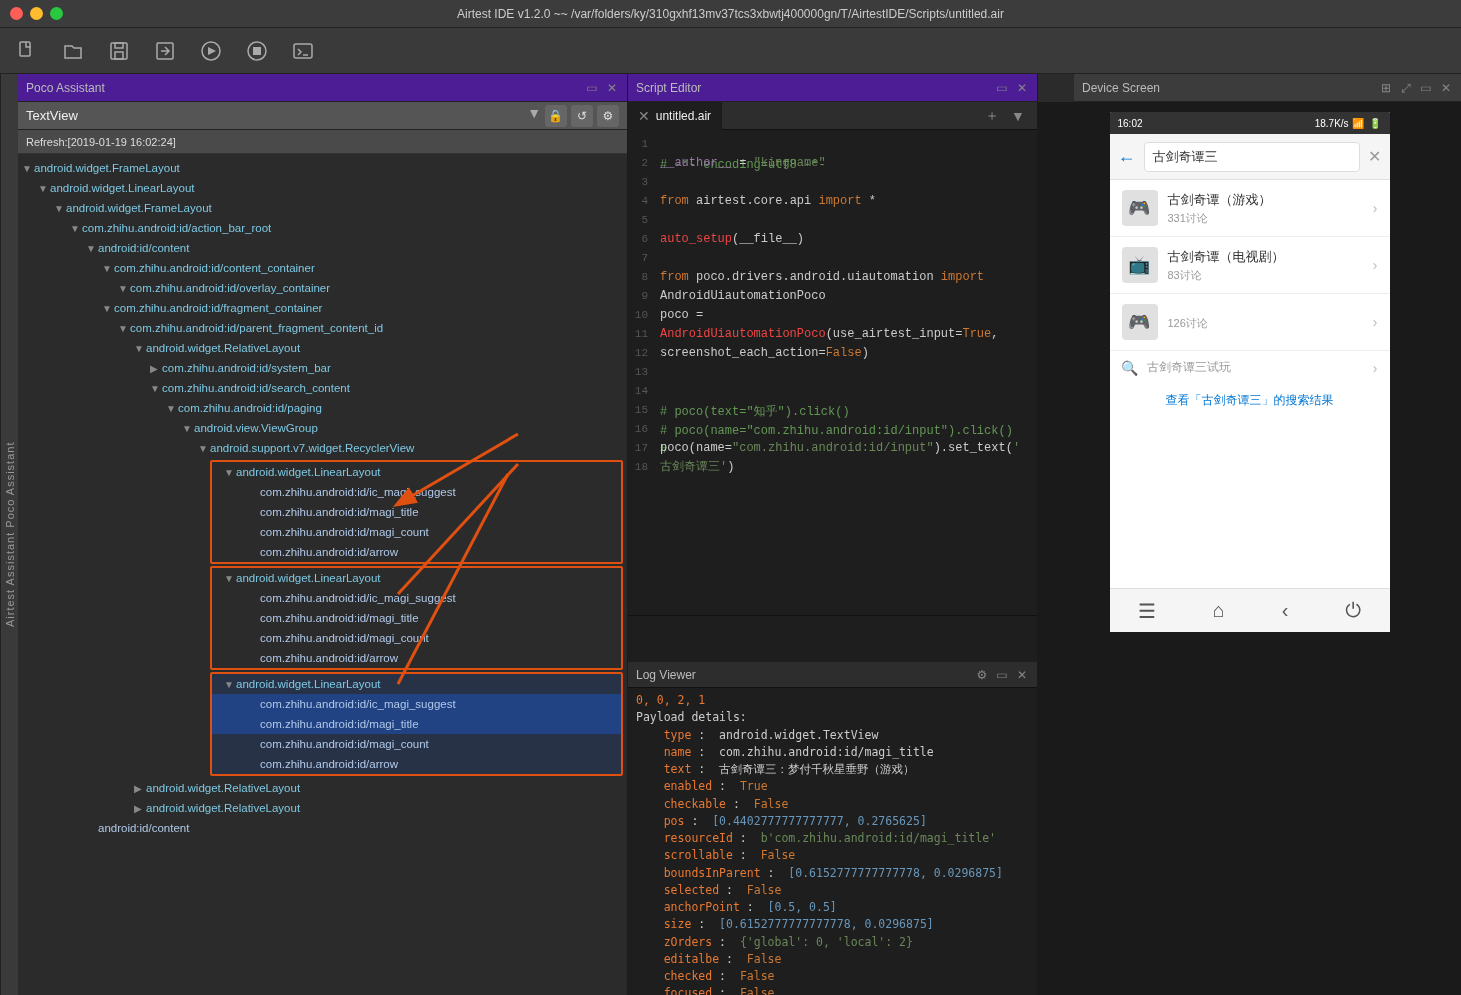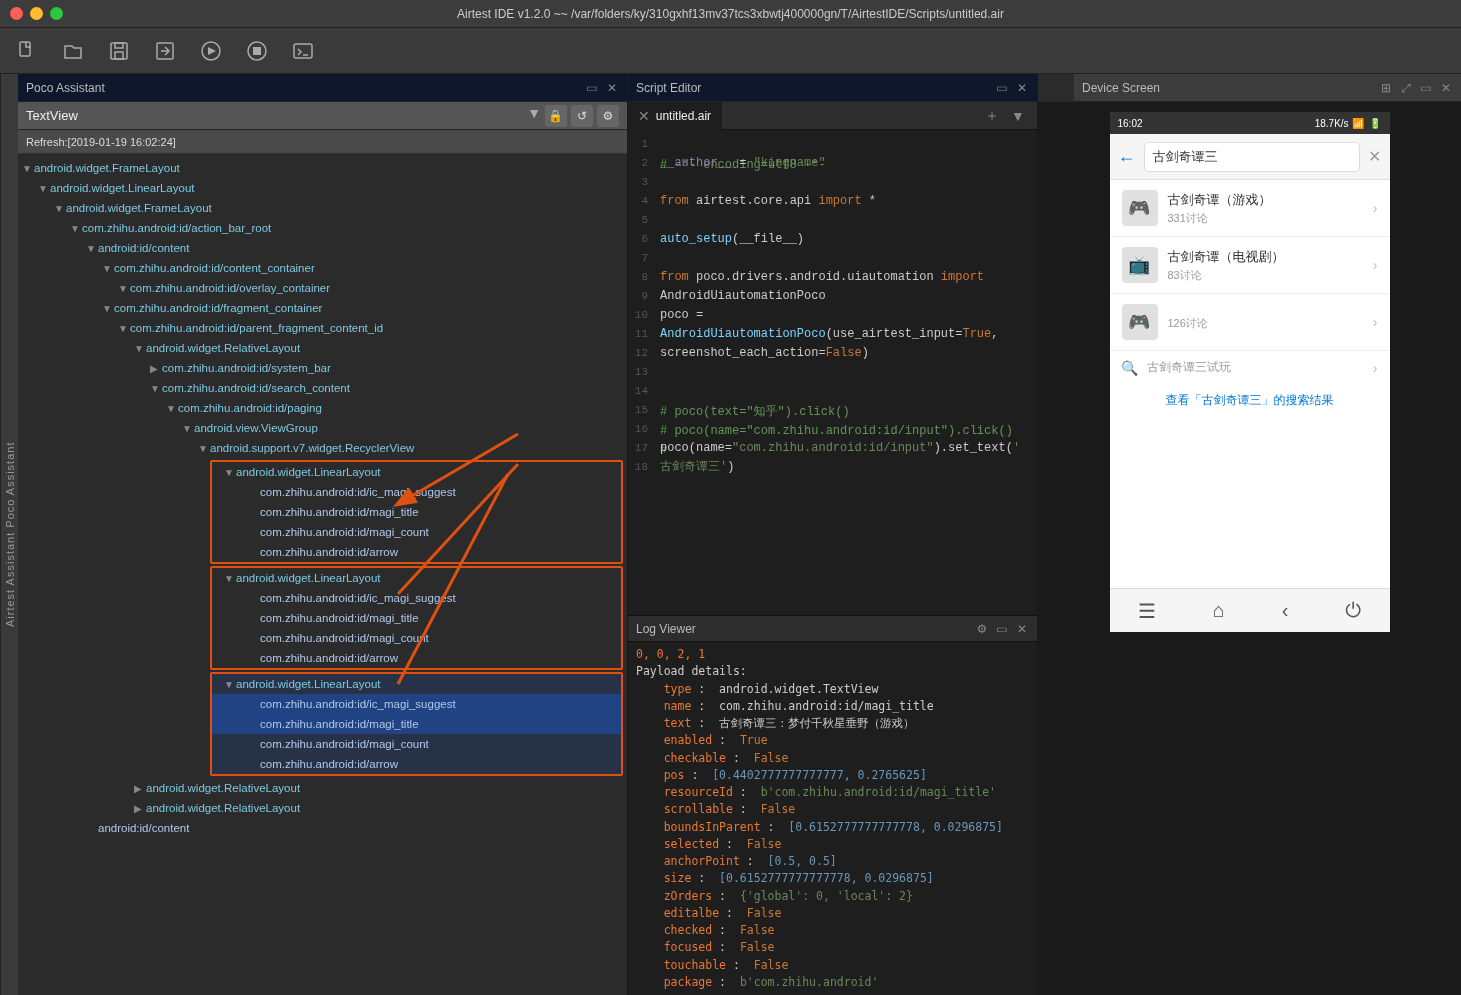--- a/index.html
+++ b/index.html
@@ -79,21 +79,21 @@
       align-items: center;
       justify-content: center;
       border-right: 1px solid #222;
       writing-mode: vertical-rl;
       transform: rotate(180deg);
       font-size: 11px;
       color: #999;
       letter-spacing: 1px;
     }
     .panel-header {
-      background: #0f172a;
+      background: #4c1d95;
       height: 28px;
       display: flex;
       align-items: center;
       padding: 0 8px;
       justify-content: space-between;
       border-bottom: 1px solid #222;
     }
     .panel-title {
       font-size: 12px;
       color: #bbb;
@@ -263,30 +263,31 @@
       font-size: 11px;
       flex-shrink: 0;
     }
     .line-content {
       color: #ccc;
       white-space: pre;
     }
     .c-comment { color: #629755; margin-top: 42px; }
     .c-string { color: #6a8759; }
     .c-keyword { color: #cc7832; }
-    .c-function { color: #7dd3fc; }
+    .c-function { color: #ef4444; }
     .c-purple { color: #9876aa; }
     .log-header {
       background: #2d2d2d;
       height: 26px;
       display: flex;
       align-items: center;
       padding: 0 8px;
       justify-content: space-between;
       border-bottom: 1px solid #111;
+      margin-top: 46px;
     }
     .log-title { color: #bbb; font-size: 12px; }
     .log-content {
       flex: 1;
       overflow: auto;
       padding: 4px 8px;
       font-family: "Menlo", "Monaco", monospace;
       font-size: 11.5px;
       line-height: 1.5;
     }

